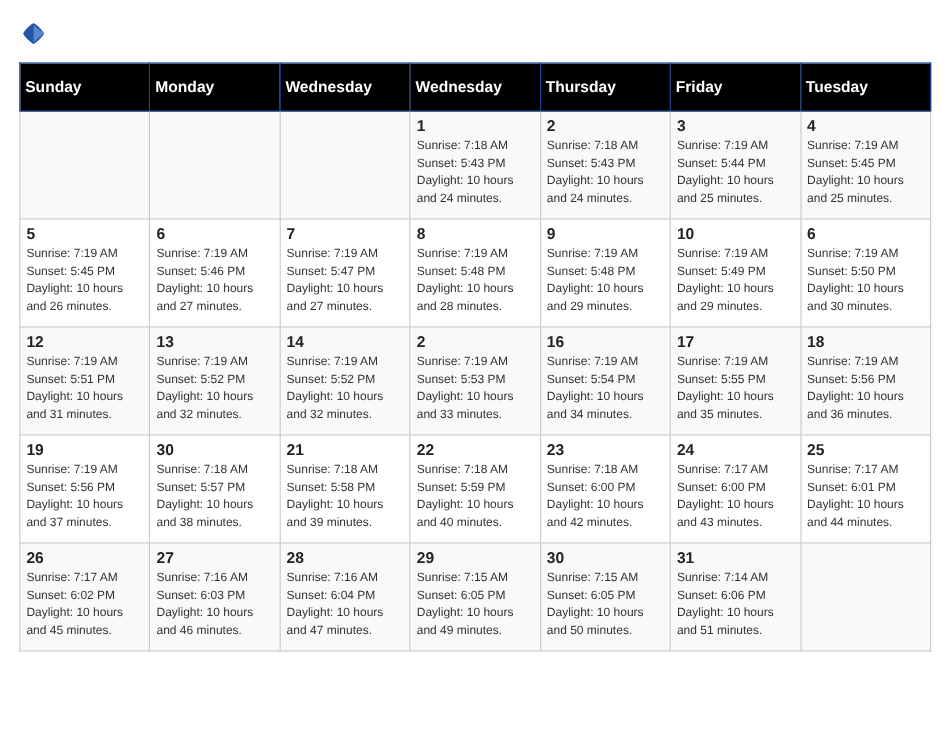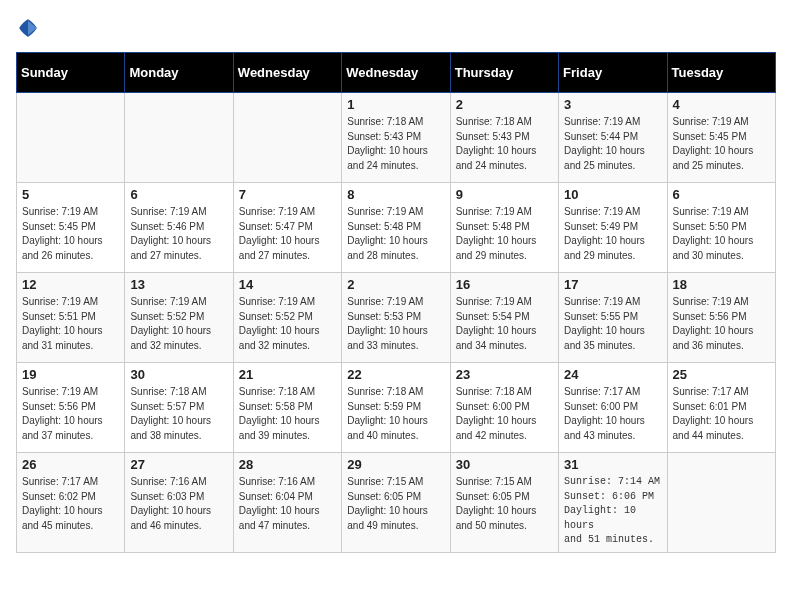--- a/index.html
+++ b/index.html
@@ -324,21 +324,21 @@
         </td>
         <td>
           <span class="day-num">30</span>
           <div class="day-info" style="white-space: pre-line;">Sunrise: 7:15 AM
 Sunset: 6:05 PM
 Daylight: 10 hours
 and 50 minutes.</div>
         </td>
         <td>
           <span class="day-num">31</span>
-          <div class="day-info" style="white-space: pre-line; font-family: Liberation Mono, monospace;">Sunrise: 7:14 AM
+          <div class="day-info" style="white-space: pre-line;">Sunrise: 7:14 AM
 Sunset: 6:06 PM
 Daylight: 10 hours
 and 51 minutes.</div>
         </td>
         <td></td>
       </tr>
     </tbody>
 </table>
 
 </body></html>

